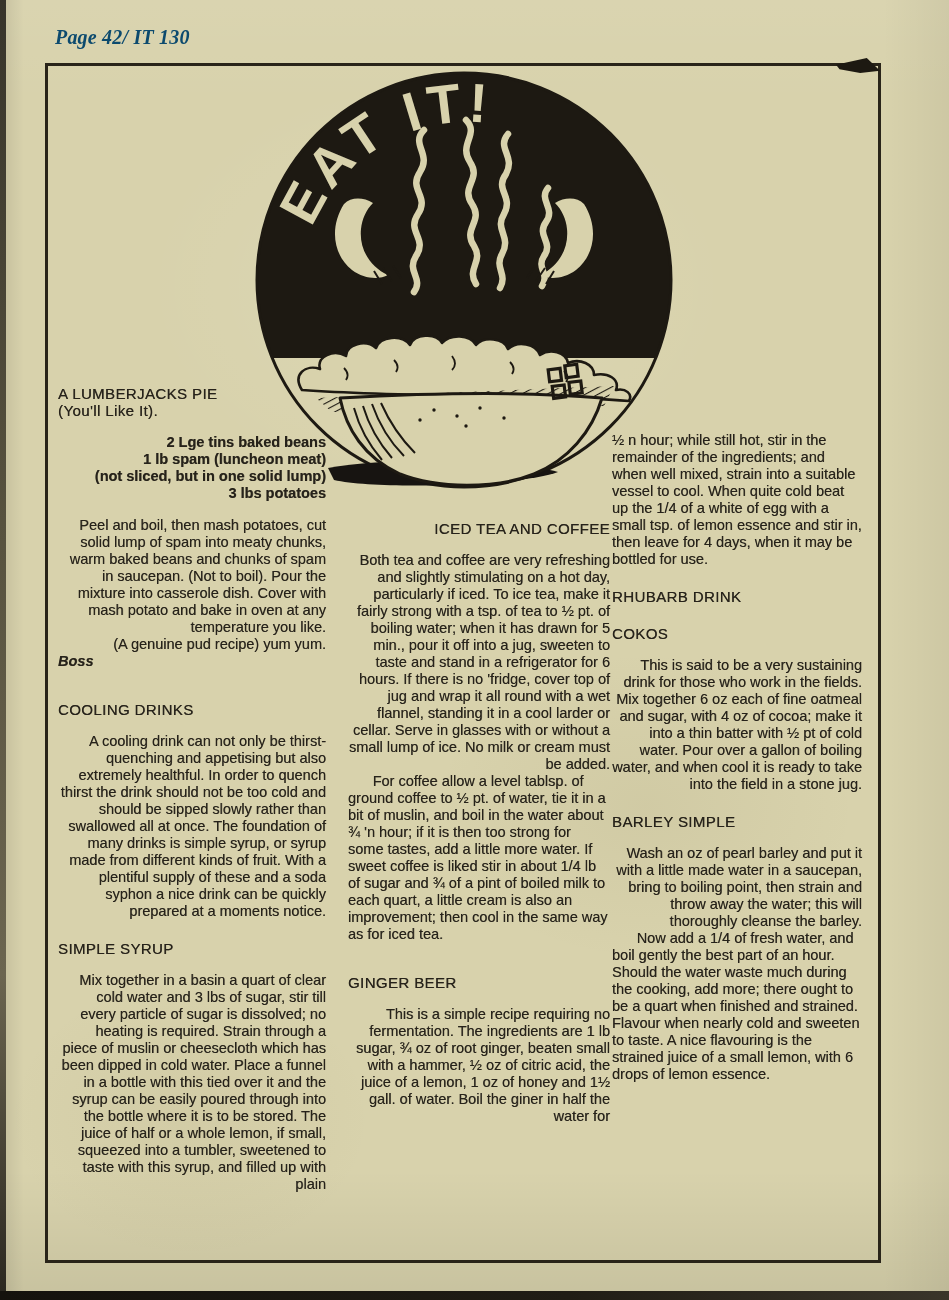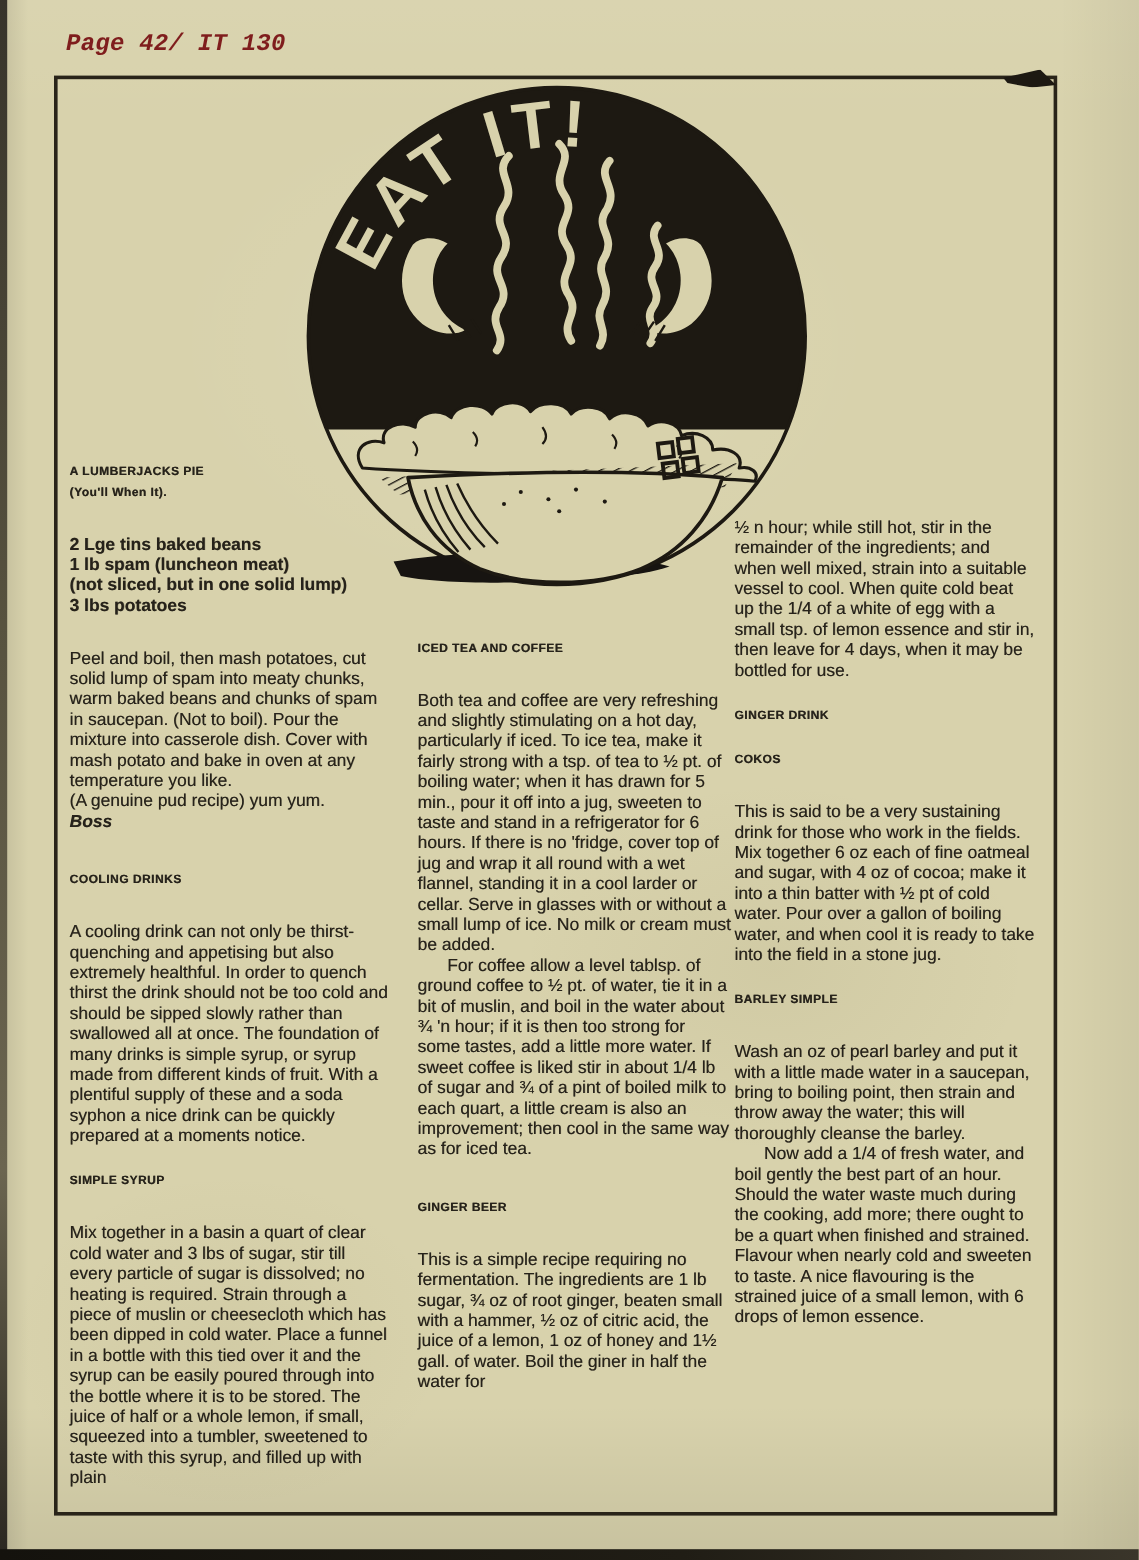--- a/index.html
+++ b/index.html
@@ -12,43 +12,43 @@
       radial-gradient(ellipse 260px 200px at 20% 86%, rgba(110,100,60,0.06), transparent 70%),
       linear-gradient(to right, rgba(0,0,0,0.10) 0, transparent 2.5%, transparent 93%, rgba(0,0,0,0.05) 100%),
       linear-gradient(to bottom, rgba(255,255,255,0.05) 0, transparent 8%, transparent 90%, rgba(0,0,0,0.08) 100%),
       #d8d2ac;
     color:#26221a;
   }
   .edge-left{position:absolute;left:0;top:0;width:6px;height:1300px;background:linear-gradient(to bottom,#37342b,#57523f 40%,#6b6550 75%,#2a2720);}
   .edge-bottom{position:absolute;left:0;top:1291px;width:949px;height:9px;background:linear-gradient(to right,#14120d,#201d15 60%,#3a352a);}
   .page-header{
     position:absolute;left:55px;top:26px;
-    font-family:Liberation Mono, monospace;font-style:italic;font-weight:bold;
-    font-size:20px;letter-spacing:0.2px;color:#7f1d1d;
+    font-family:Liberation Serif, serif;font-style:italic;font-weight:bold;
+    font-size:20px;letter-spacing:0.2px;color:#0c4a6e;
   }
   .content-box{
     position:absolute;left:45px;top:63px;width:830px;height:1194px;
     border:3px solid #292419;
   }
   .corner-blob{
     position:absolute;left:836px;top:58px;width:44px;height:15px;background:#1d1912;
     clip-path:polygon(0 45%, 70% 0, 100% 85%, 55% 100%, 8% 75%);
   }
   .illustration{position:absolute;left:252px;top:68px;width:424px;height:424px;}
   .col{position:absolute;font-size:14.5px;line-height:17px;}
   .col-left{left:58px;top:385px;width:268px;}
   .col-mid{left:348px;top:505px;width:262px;}
   .col-right{left:612px;top:432px;width:250px;}
   .para{margin:0;text-shadow:0.3px 0 0 rgba(38,34,26,0.55);}
   .pre{white-space:pre-line;}
   .bold{font-weight:bold;}
-  .heading{font-weight:bold;font-size:10px;letter-spacing:0.4px;margin:0;text-shadow:0.3px 0 0 rgba(38,34,26,0.7);}
+  .heading{font-weight:normal;font-size:15px;letter-spacing:0.4px;margin:0;text-shadow:0.3px 0 0 rgba(38,34,26,0.7);}
   .byline{font-weight:bold;font-style:italic;margin:0;text-shadow:0.3px 0 0 rgba(38,34,26,0.55);}
   .indent{text-indent:1.7em;}
-  .mt-s{margin-top:27px;}
+  .mt-s{margin-top:15px;text-align:right;}
   .mt-m{margin-top:20px;}
   .mt-l{margin-top:31px;}
 </style>
 </head>
 <body>
 
 <div class="edge-left"></div>
 <div class="edge-bottom"></div>
 
 <div class="page-header">Page 42/ IT 130</div>
@@ -114,21 +114,21 @@
   <g stroke="#1d1912" stroke-width="3.2" fill="none" transform="rotate(-7 312 316)">
     <rect x="298" y="300" width="12" height="12"></rect>
     <rect x="315" y="298" width="12" height="12"></rect>
     <rect x="300" y="317" width="12" height="12"></rect>
     <rect x="317" y="315" width="12" height="12"></rect>
   </g>
 </svg>
 
 <div class="col col-left">
   <p class="heading">A LUMBERJACKS PIE</p>
-  <p class="heading">(You'll When It).</p>
+  <p class="heading">(You'll Like It).</p>
   <p class="para pre bold mt-s">2 Lge tins baked beans
 1 lb spam (luncheon meat)
 (not sliced, but in one solid lump)
 3 lbs potatoes</p>
   <p class="para pre mt-s">Peel and boil, then mash potatoes, cut solid lump of spam into meaty chunks, warm baked beans and chunks of spam in saucepan. (Not to boil). Pour the mixture into casserole dish. Cover with mash potato and bake in oven at any temperature you like.
 (A genuine pud recipe) yum yum.</p>
   <p class="byline">Boss</p>
   <p class="heading mt-l">COOLING DRINKS</p>
   <p class="para mt-s">A cooling drink can not only be thirst-quenching and appetising but also extremely healthful. In order to quench thirst the drink should not be too cold and should be sipped slowly rather than swallowed all at once. The foundation of many drinks is simple syrup, or syrup made from different kinds of fruit. With a plentiful supply of these and a soda syphon a nice drink can be quickly prepared at a moments notice.</p>
   <p class="heading mt-m">SIMPLE SYRUP</p>
@@ -138,19 +138,19 @@
 <div class="col col-mid">
   <p class="heading mt-s">ICED TEA AND COFFEE</p>
   <p class="para mt-s">Both tea and coffee are very refreshing and slightly stimulating on a hot day, particularly if iced. To ice tea, make it fairly strong with a tsp. of tea to ½ pt. of boiling water; when it has drawn for 5 min., pour it off into a jug, sweeten to taste and stand in a refrigerator for 6 hours. If there is no 'fridge, cover top of jug and wrap it all round with a wet flannel, standing it in a cool larder or cellar. Serve in glasses with or without a small lump of ice. No milk or cream must be added.</p>
   <p class="para indent">For coffee allow a level tablsp. of ground coffee to ½ pt. of water, tie it in a bit of muslin, and boil in the water about ¾ 'n hour; if it is then too strong for some tastes, add a little more water. If sweet coffee is liked stir in about 1/4 lb of sugar and ¾ of a pint of boiled milk to each quart, a little cream is also an improvement; then cool in the same way as for iced tea.</p>
   <p class="heading mt-l">GINGER BEER</p>
   <p class="para mt-s">This is a simple recipe requiring no fermentation. The ingredients are 1 lb sugar, ¾ oz of root ginger, beaten small with a hammer, ½ oz of citric acid, the juice of a lemon, 1 oz of honey and 1½ gall. of water. Boil the giner in half the water for</p>
 </div>
 
 <div class="col col-right">
   <p class="para">½ n hour; while still hot, stir in the remainder of the ingredients; and when well mixed, strain into a suitable vessel to cool. When quite cold beat up the 1/4 of a white of egg with a small tsp. of lemon essence and stir in, then leave for 4 days, when it may be bottled for use.</p>
-  <p class="heading mt-m">GINGER DRINK</p>
+  <p class="heading mt-m">RHUBARB DRINK</p>
   <p class="heading mt-m">COKOS</p>
   <p class="para mt-s">This is said to be a very sustaining drink for those who work in the fields. Mix together 6 oz each of fine oatmeal and sugar, with 4 oz of cocoa; make it into a thin batter with ½ pt of cold water. Pour over a gallon of boiling water, and when cool it is ready to take into the field in a stone jug.</p>
   <p class="heading mt-m">BARLEY SIMPLE</p>
   <p class="para mt-s">Wash an oz of pearl barley and put it with a little made water in a saucepan, bring to boiling point, then strain and throw away the water; this will thoroughly cleanse the barley.</p>
   <p class="para indent">Now add a 1/4 of fresh water, and boil gently the best part of an hour. Should the water waste much during the cooking, add more; there ought to be a quart when finished and strained. Flavour when nearly cold and sweeten to taste. A nice flavouring is the strained juice of a small lemon, with 6 drops of lemon essence.</p>
 </div>
 
 </body></html>

